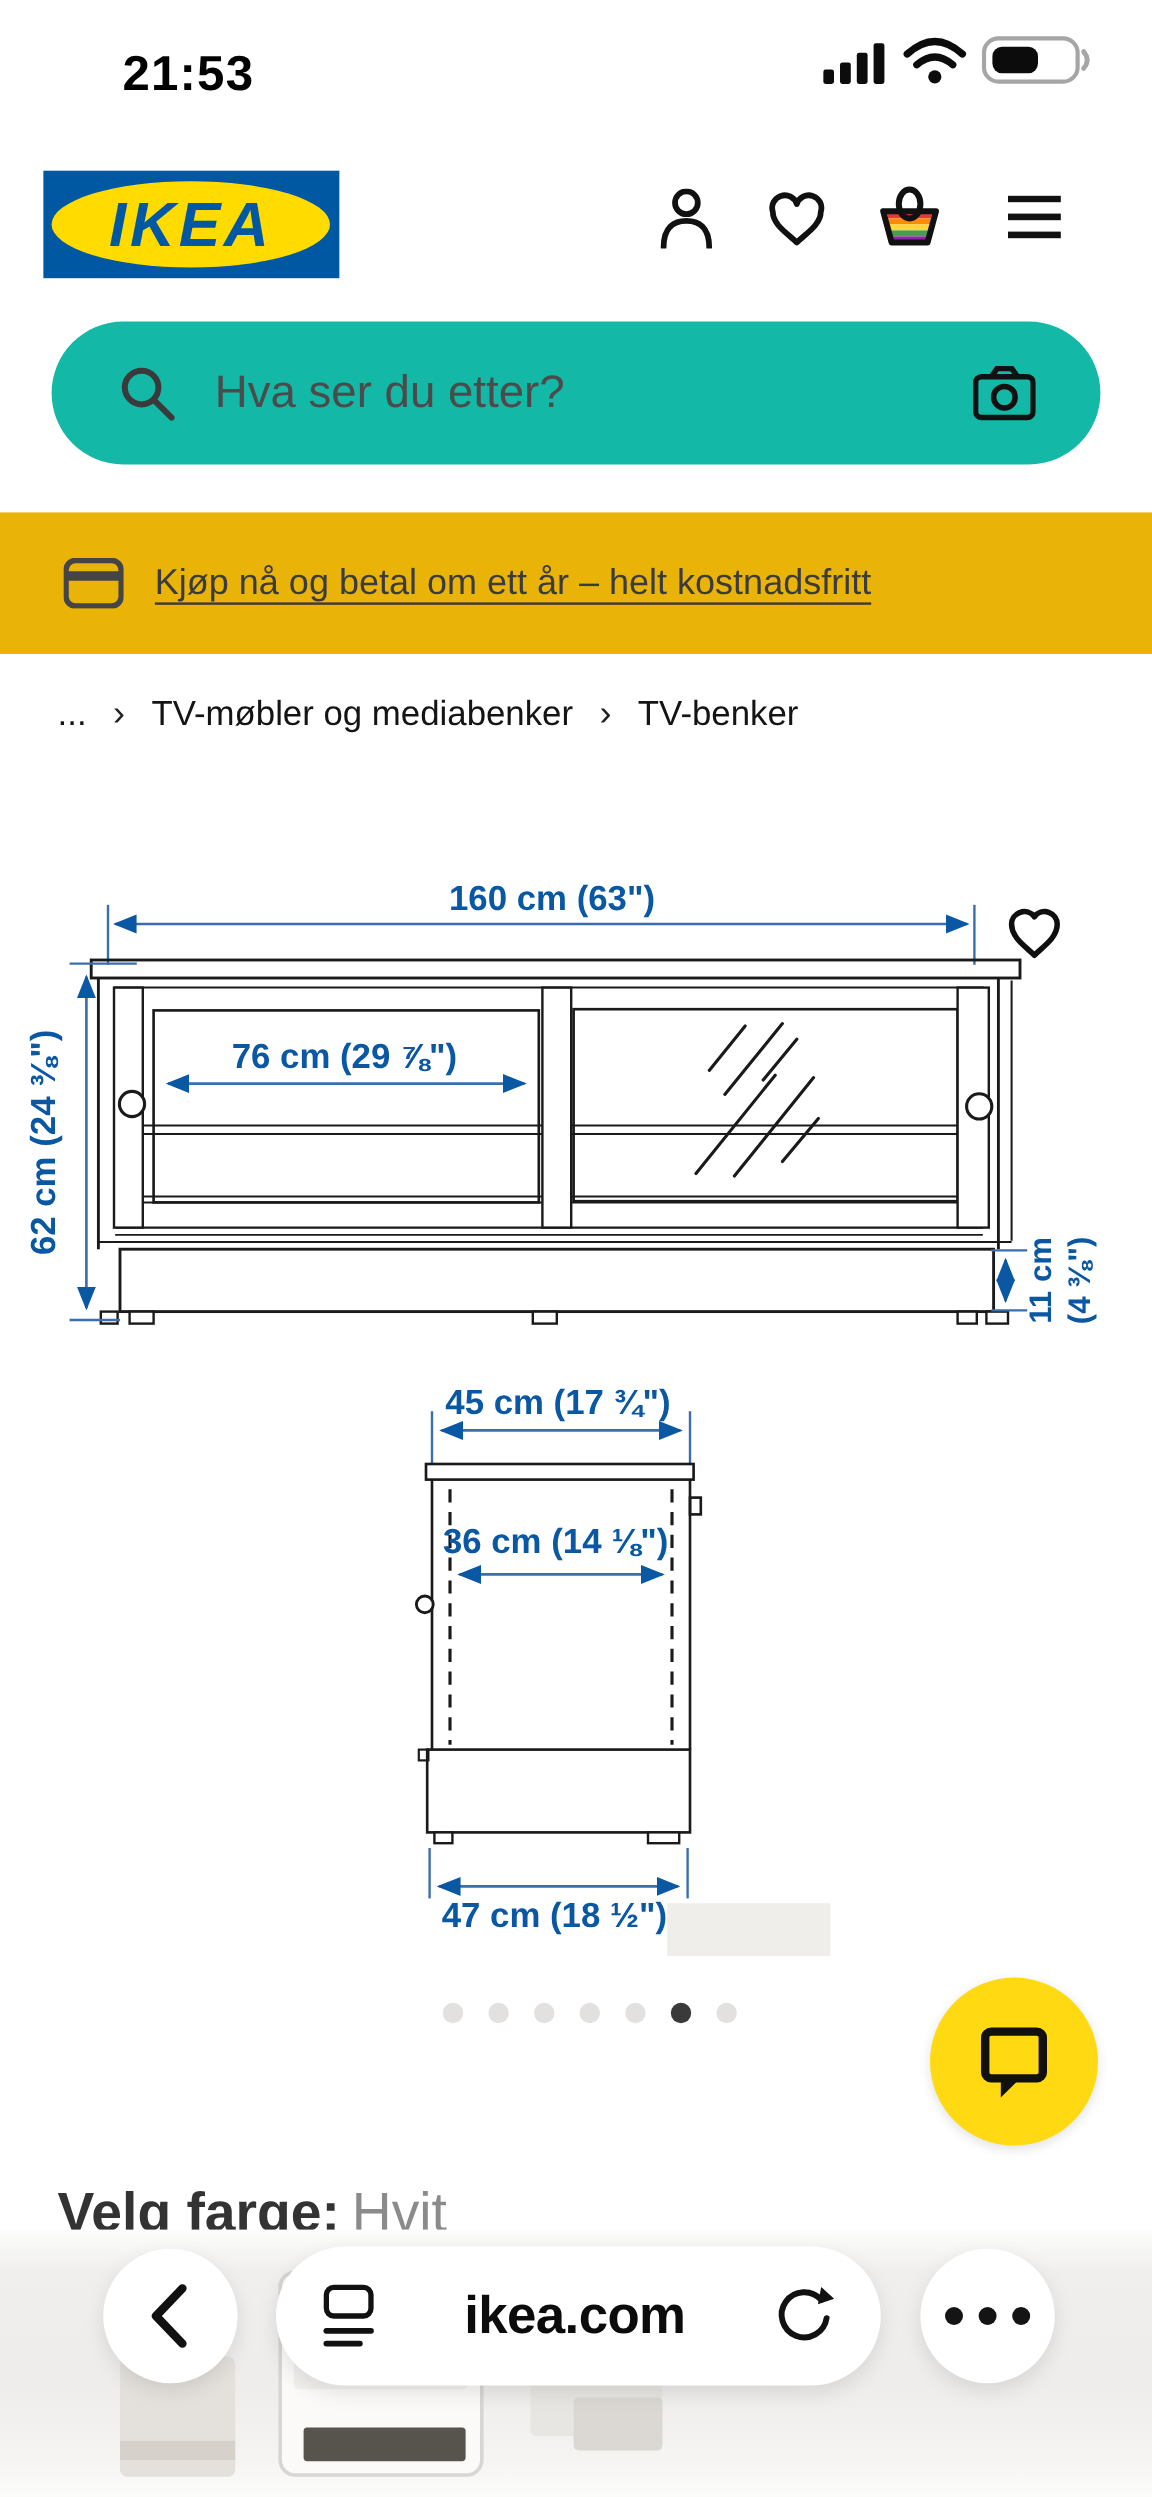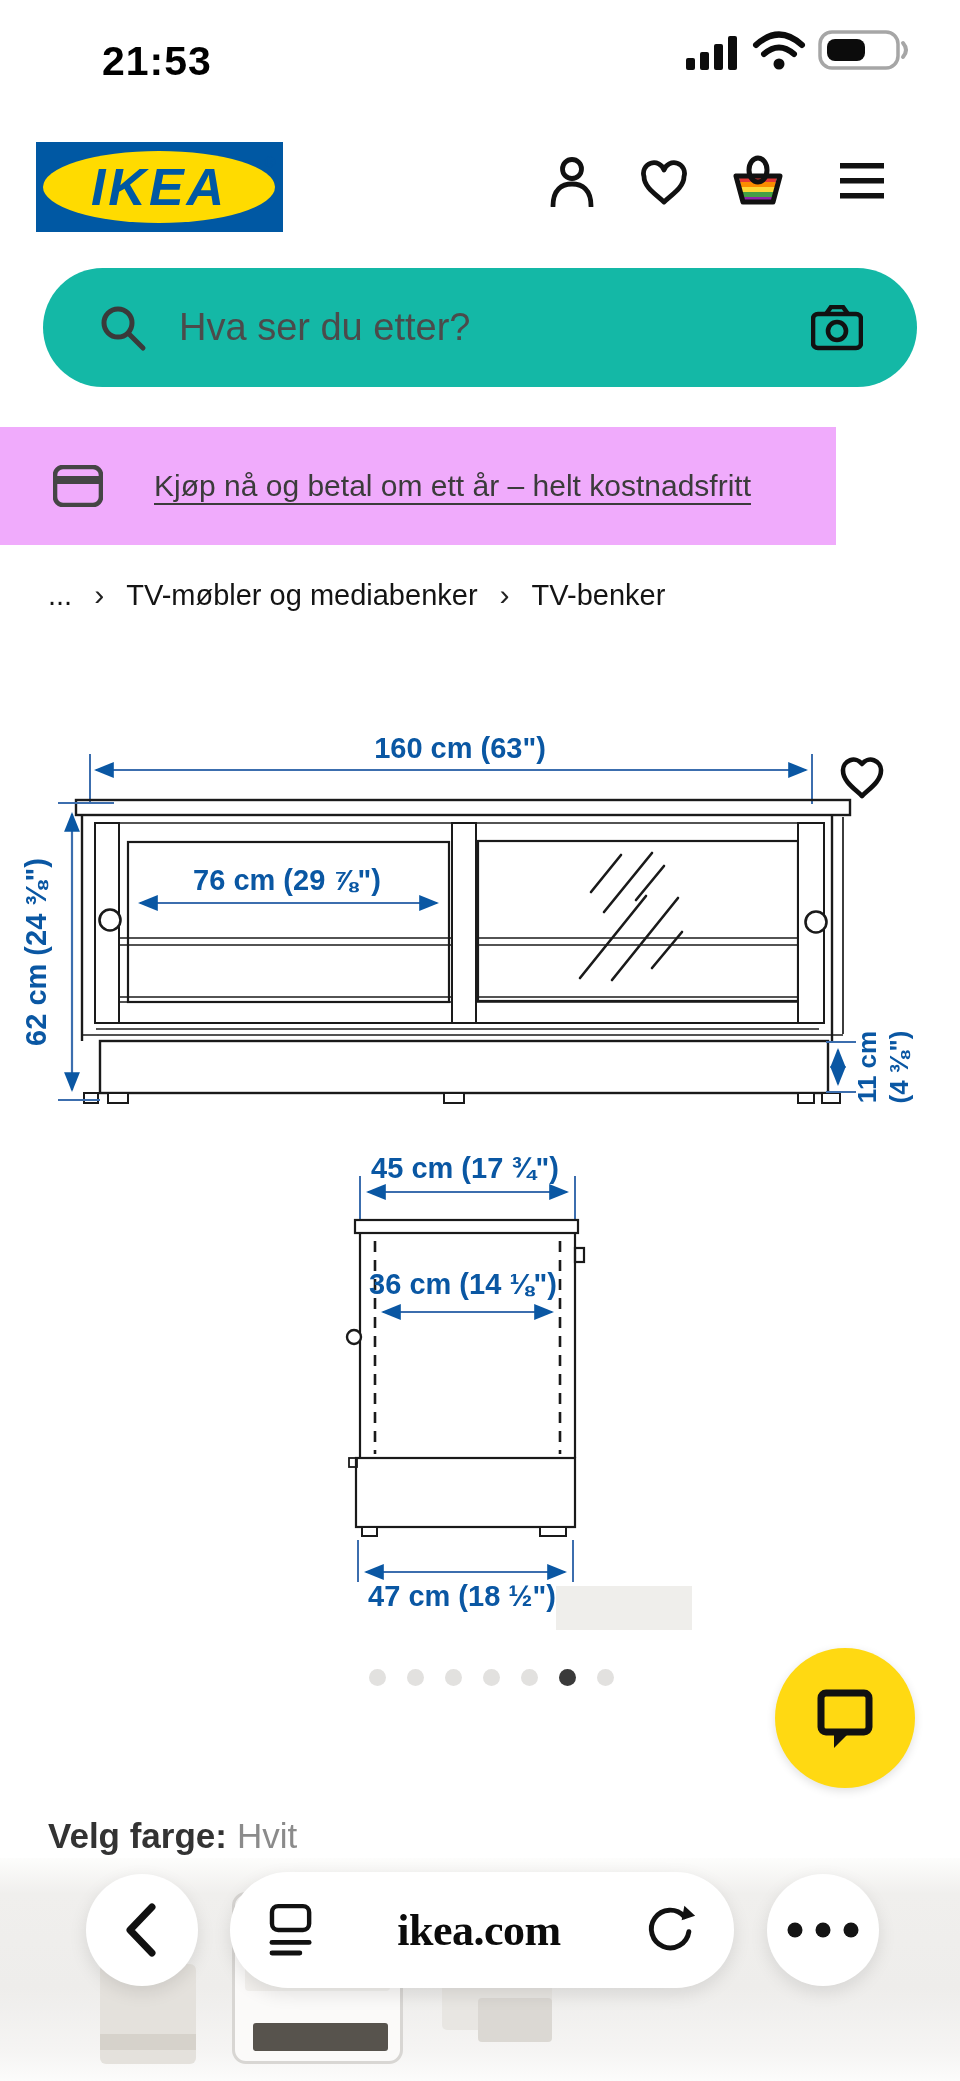--- a/index.html
+++ b/index.html
@@ -12,45 +12,45 @@
 
   
   .hicon{display:flex;align-items:center;justify-content:center;}
 
   
   .search{left:43px;top:268px;width:874px;height:119px;border-radius:60px;background:#14b8a6;
           display:flex;align-items:center;box-sizing:border-box;padding:0 54px;}
   .search .ph{margin-left:30px;font-size:38px;color:#4b4b4b;flex:1;}
 
   
-  .banner{left:0;top:427px;width:836px;height:118px;background:#f0abfc;display:flex;align-items:center;
-          box-sizing:border-box;padding:0 53px;gap:25px;}
+  .banner{left:0;top:427px;width:960px;height:118px;background:#eab308;display:flex;align-items:center;
+          box-sizing:border-box;padding:0 53px;}
   .banner a{margin-left:26px;font-size:30px;color:#3b3b3b;text-decoration:underline;
             text-underline-offset:7px;text-decoration-thickness:2px;}
 
   
   .crumbs{left:48px;top:578px;display:flex;align-items:center;font-size:29px;color:#141414;}
   .crumbs .sep{margin:0 22px;font-size:30px;color:#222;}
 
   
   .dots{left:369px;top:1669px;display:flex;gap:21px;}
   .dot{width:17px;height:17px;border-radius:50%;background:#e2e1df;}
   .dot.active{background:#3a3a3a;}
 
   
   .chat{left:775px;top:1648px;width:140px;height:140px;border-radius:50%;background:#ffd912;
         display:flex;align-items:center;justify-content:center;box-shadow:0 3px 10px rgba(0,0,0,.12);}
 
   
-  .velg{left:48px;top:1816px;font-size:35px;font-weight:700;color:#333;}
+  .velg{left:48px;top:1816px;font-size:46px;font-weight:700;color:#333;}
   .velg span{font-weight:400;color:#8b8b8b;margin-left:10px;}
 
   
   .bstrip{left:0;top:1858px;width:960px;height:223px;
-          background:linear-gradient(180deg,#fdfdfc 0%,#f0efed 16%,#eeedeb 58%,#f5f4f3 86%,#fcfcfb 100%);font-family:Liberation Serif, serif;}
+          background:linear-gradient(180deg,#fdfdfc 0%,#f0efed 16%,#eeedeb 58%,#f5f4f3 86%,#fcfcfb 100%);}
   .ghost{position:absolute;}
   .g-left{left:100px;top:106px;width:96px;height:100px;background:#e4e1dc;border-radius:6px;}
   .g-left i{position:absolute;left:0;bottom:14px;width:100%;height:16px;background:#d6d2cb;display:block;}
   .g-center{left:232px;top:34px;width:171px;height:172px;border:3px solid #d8d6d3;border-radius:14px;background:#fbfaf9;box-sizing:border-box;}
   .g-center .gtop{position:absolute;left:10px;top:10px;right:10px;height:86px;background:#f2f0ed;border-radius:4px;}
   .g-center .gdark{position:absolute;left:18px;right:12px;bottom:10px;height:28px;background:#57534d;border-radius:3px;}
   .g-right{left:442px;top:108px;width:110px;height:64px;background:#e8e6e2;border-radius:5px;}
   .g-right2{left:478px;top:140px;width:74px;height:44px;background:#dbd8d3;border-radius:4px;}
   .circle-btn{position:absolute;top:16px;width:112px;height:112px;border-radius:50%;background:#fff;
               box-shadow:0 6px 18px rgba(0,0,0,.10);display:flex;align-items:center;justify-content:center;}

